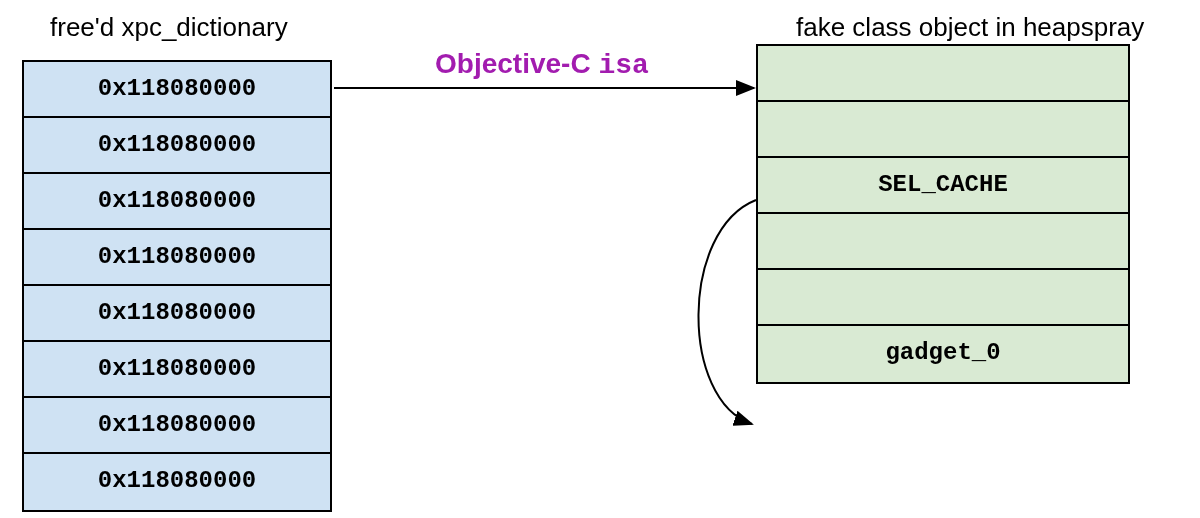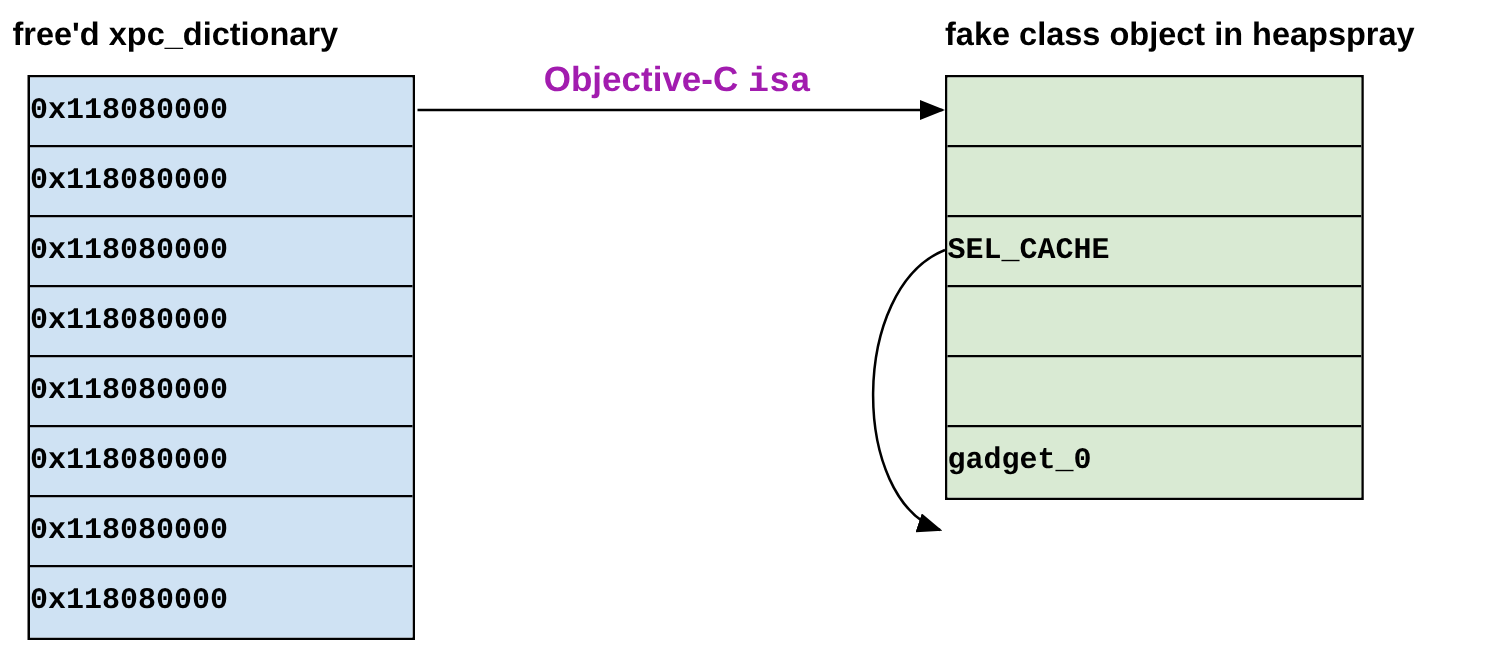--- a/index.html
+++ b/index.html
@@ -8,40 +8,42 @@
     padding: 0;
     width: 1200px;
     height: 518px;
     background: #fff;
     font-family: Arial, Helvetica, sans-serif;
     position: relative;
   }
   .title {
     position: absolute;
     font-size: 26px;
-    font-weight: bold;
+    font-weight: normal;
     color: #000;
+    margin-left: 40px;
   }
   .table {
     position: absolute;
     border: 2px solid #000;
   }
   .row {
     height: 56px;
     line-height: 54px;
+    text-align: center;
     font-family: "Courier New", Courier, monospace;
     font-size: 24px;
     font-weight: bold;
     border-bottom: 2px solid #000;
     color: #000;
   }
   .row:last-child { border-bottom: none; }
   .left-table { left: 22px; top: 60px; width: 310px; }
   .left-table .row { background: #cfe2f3; }
-  .right-table { left: 756px; top: 60px; width: 335px; }
+  .right-table { left: 756px; top: 44px; width: 374px; }
   .right-table .row { background: #d9ead3; }
   .arrow-label {
     position: absolute;
     font-size: 28px;
     font-weight: bold;
     color: #a21caf;
     white-space: nowrap;
   }
   .mono { font-family: "Courier New", Courier, monospace; }
   svg.overlay {

